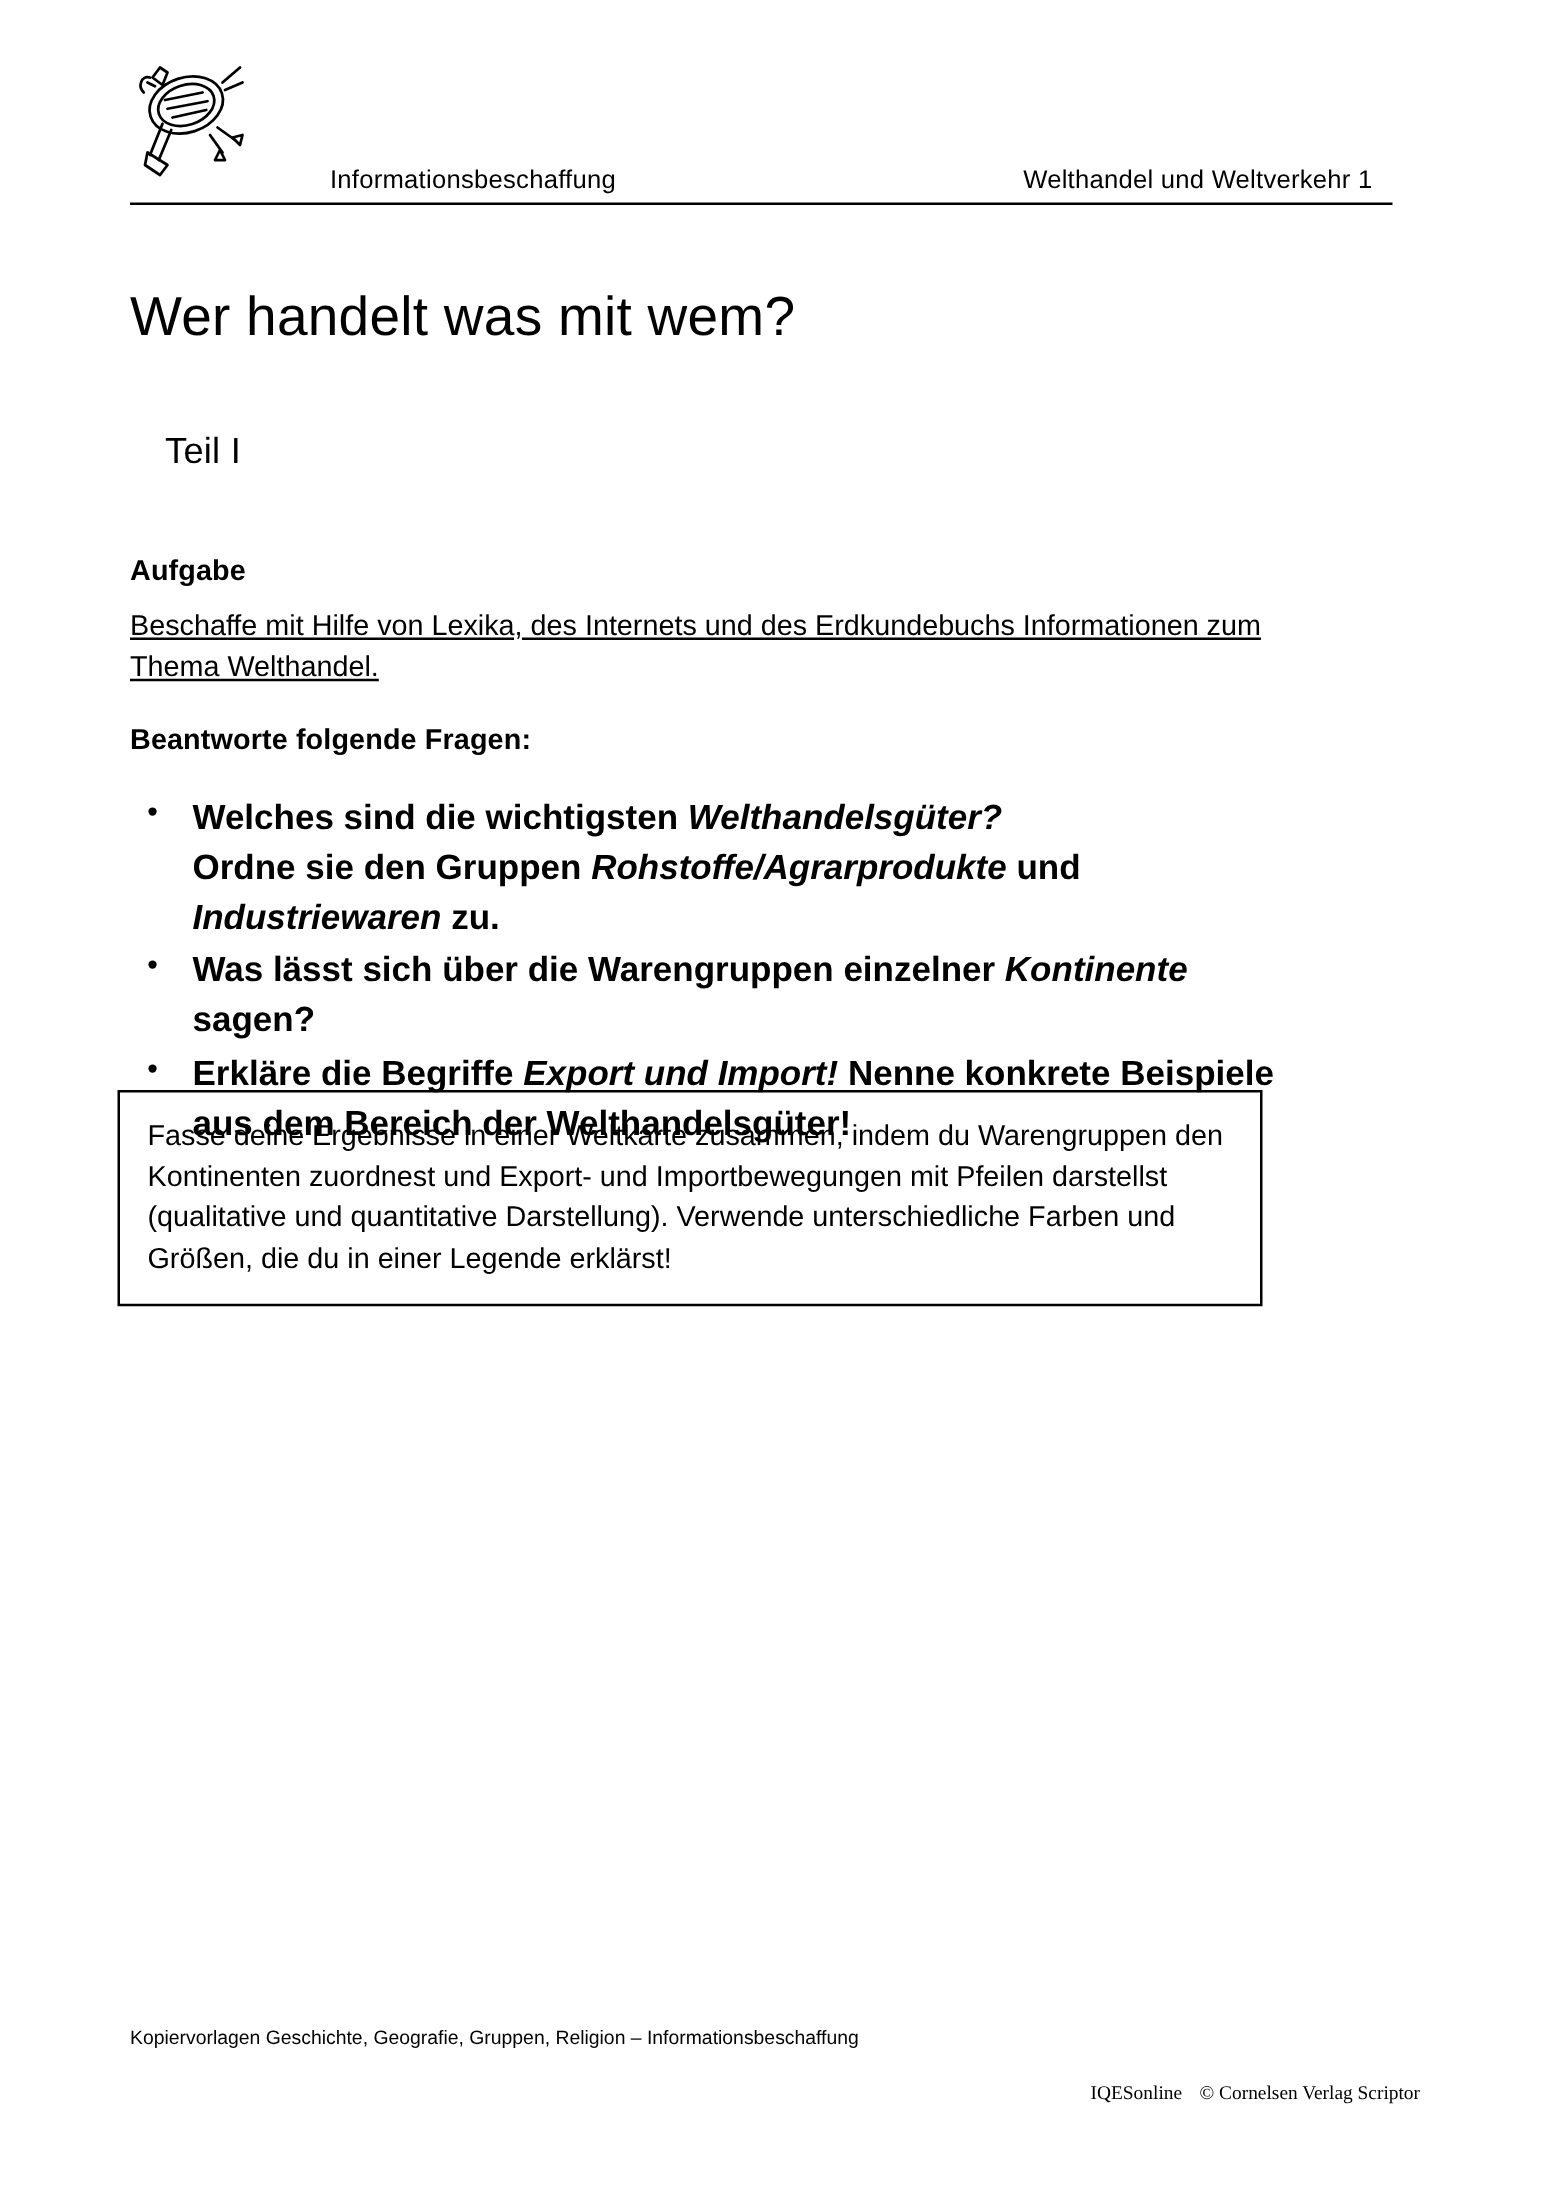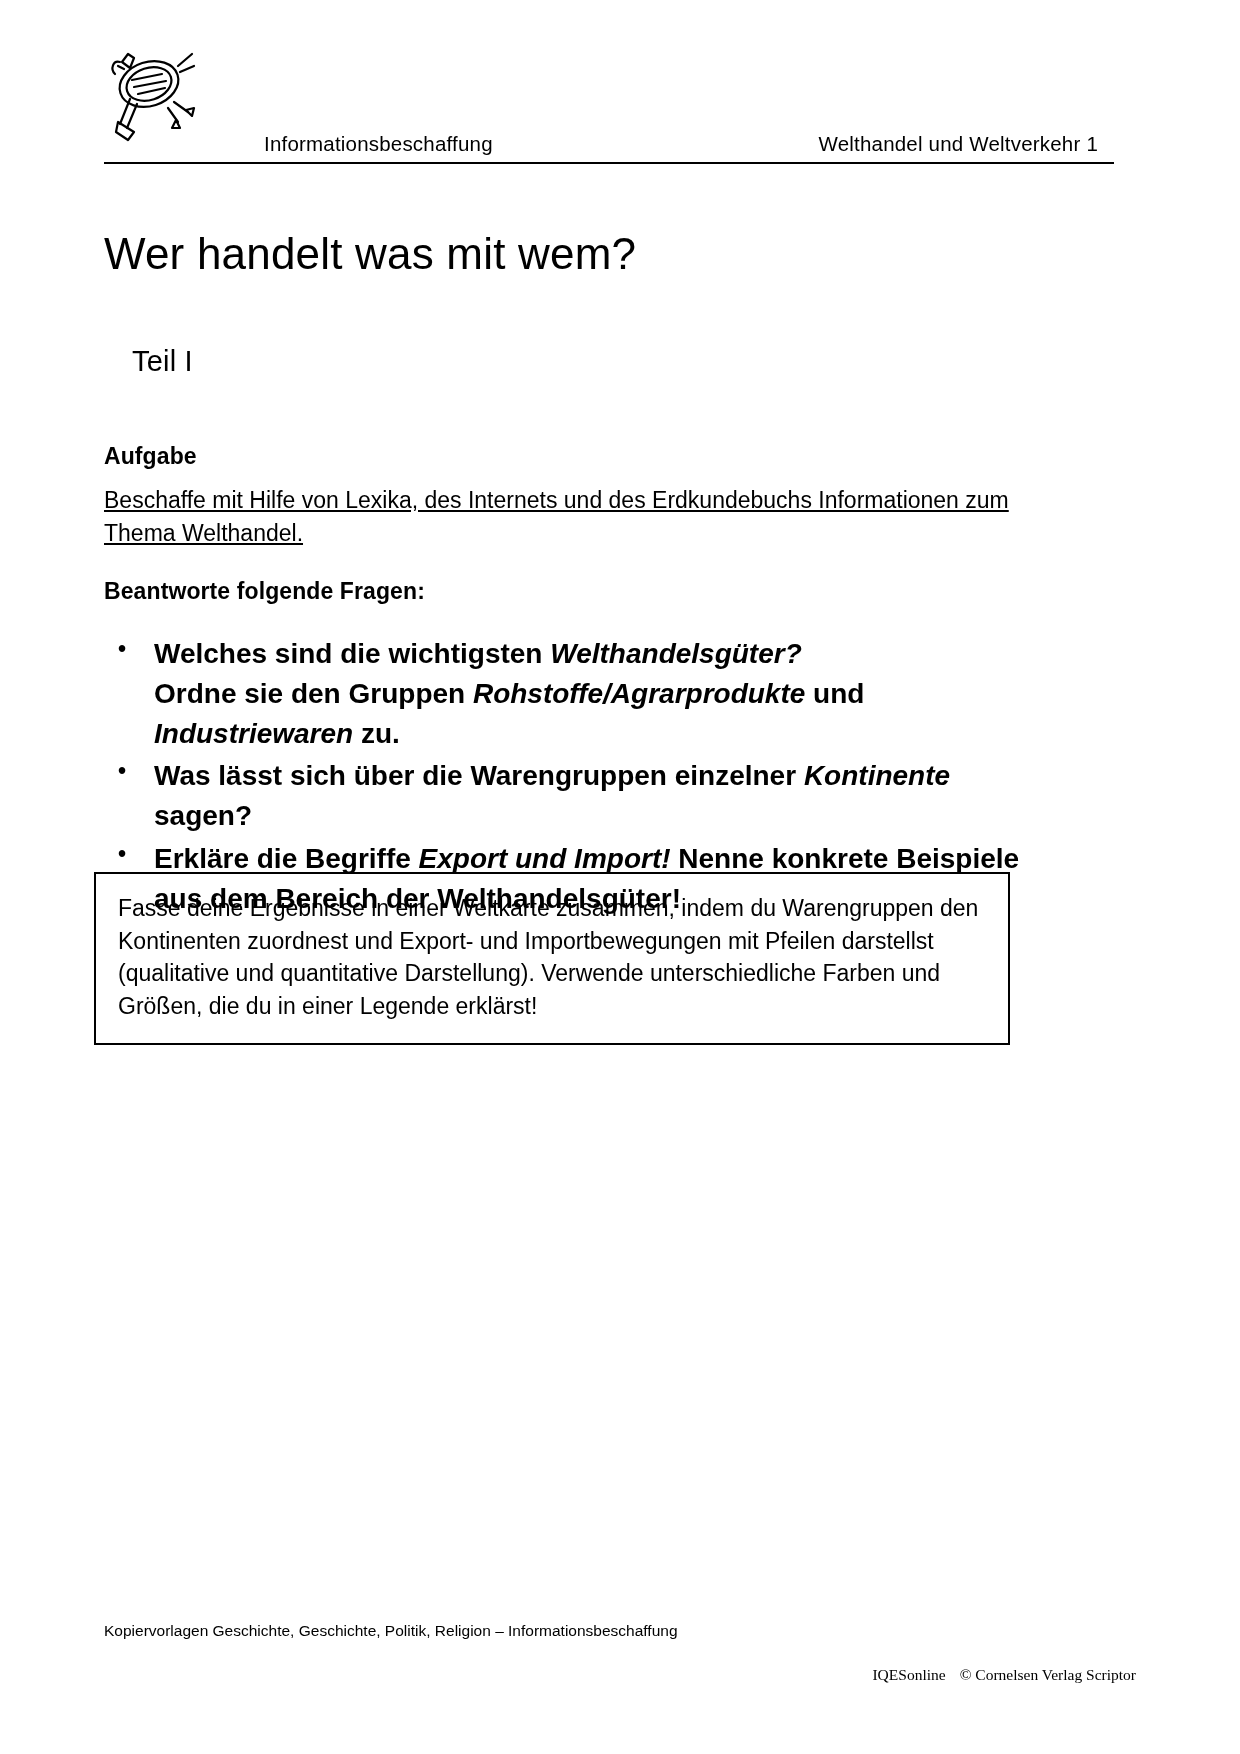--- a/index.html
+++ b/index.html
@@ -222,18 +222,18 @@
     </li>
     <li>
       <span>Erkläre die Begriffe </span><em>Export und Import!</em><span> Nenne konkrete Beispiele aus dem Bereich der Welthandelsgüter!</span>
     </li>
   </ul>
 
   <div class="box">
     <span>Fasse deine Ergebnisse in einer Weltkarte zusammen, indem du Warengruppen den Kontinenten zuordnest und Export- und Importbewegungen mit Pfeilen darstellst (qualitative und quantitative Darstellung). Verwende unterschiedliche Farben und Größen, die du in einer Legende erklärst!</span>
   </div>
 
-  <div class="footer-left">Kopiervorlagen Geschichte, Geschichte, Politik, Religion – Informationsbeschaffung</div>
+  <div class="footer-left">Kopiervorlagen Geschichte, Geografie, Gruppen, Religion – Informationsbeschaffung</div>
   <div class="footer-right">
     <span>IQESonline</span><span class="gap"></span><span>© Cornelsen Verlag Scriptor</span>
   </div>
 
 </div>
 
 </body></html>

